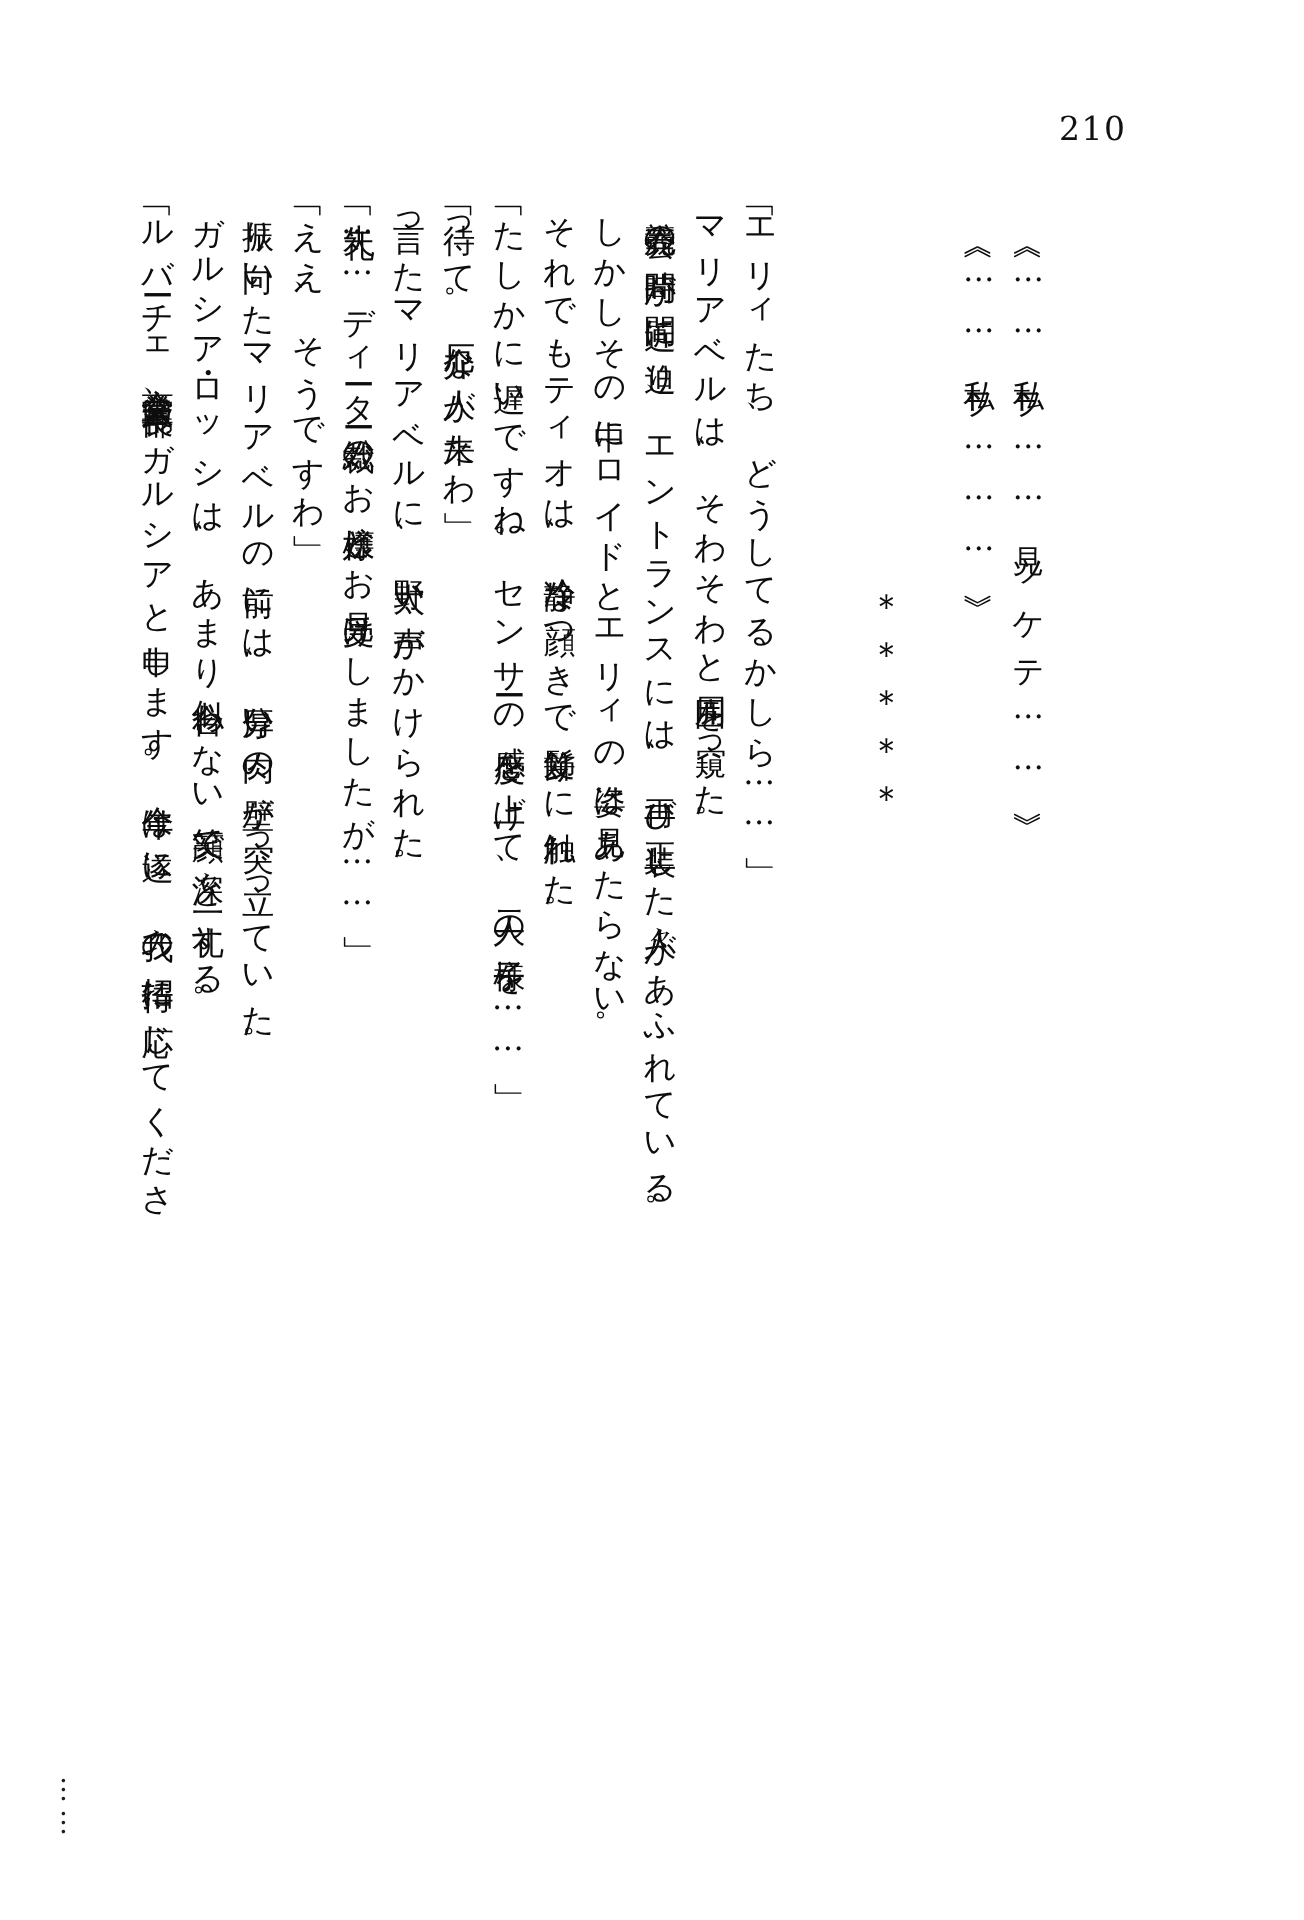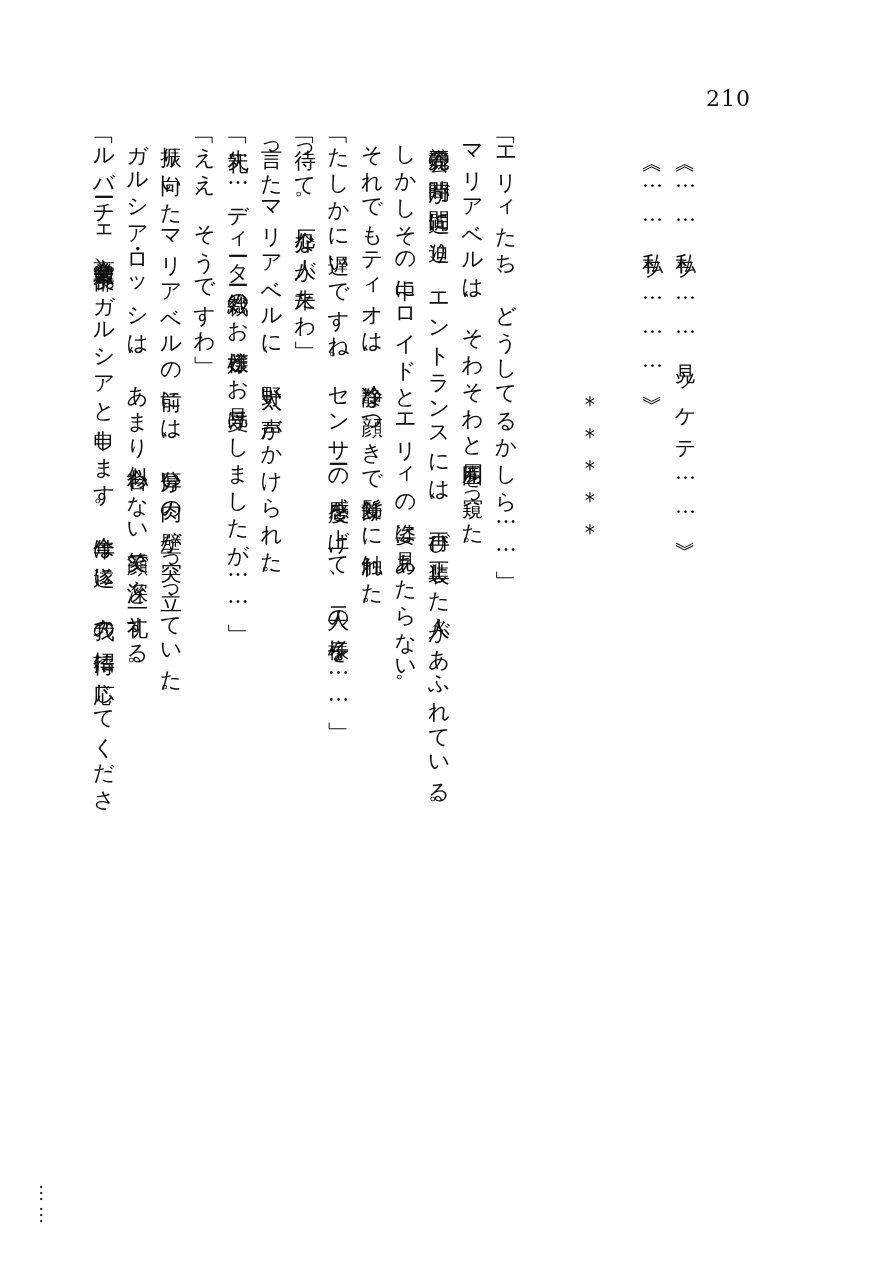--- a/index.html
+++ b/index.html
@@ -16,21 +16,21 @@
   }
   #page {
     position: relative;
     width: 869px;
     height: 1280px;
     background: #ffffff;
   }
   
   .page-number {
     position: absolute;
-    top: 86px;
+    top: 74px;
     right: 118px;
     font-size: 22px;
     letter-spacing: 1px;
     font-family: "DejaVu Serif", "Liberation Serif", serif;
     color: #111;
   }
   
   .vtext {
     position: absolute;
     top: 130px;

